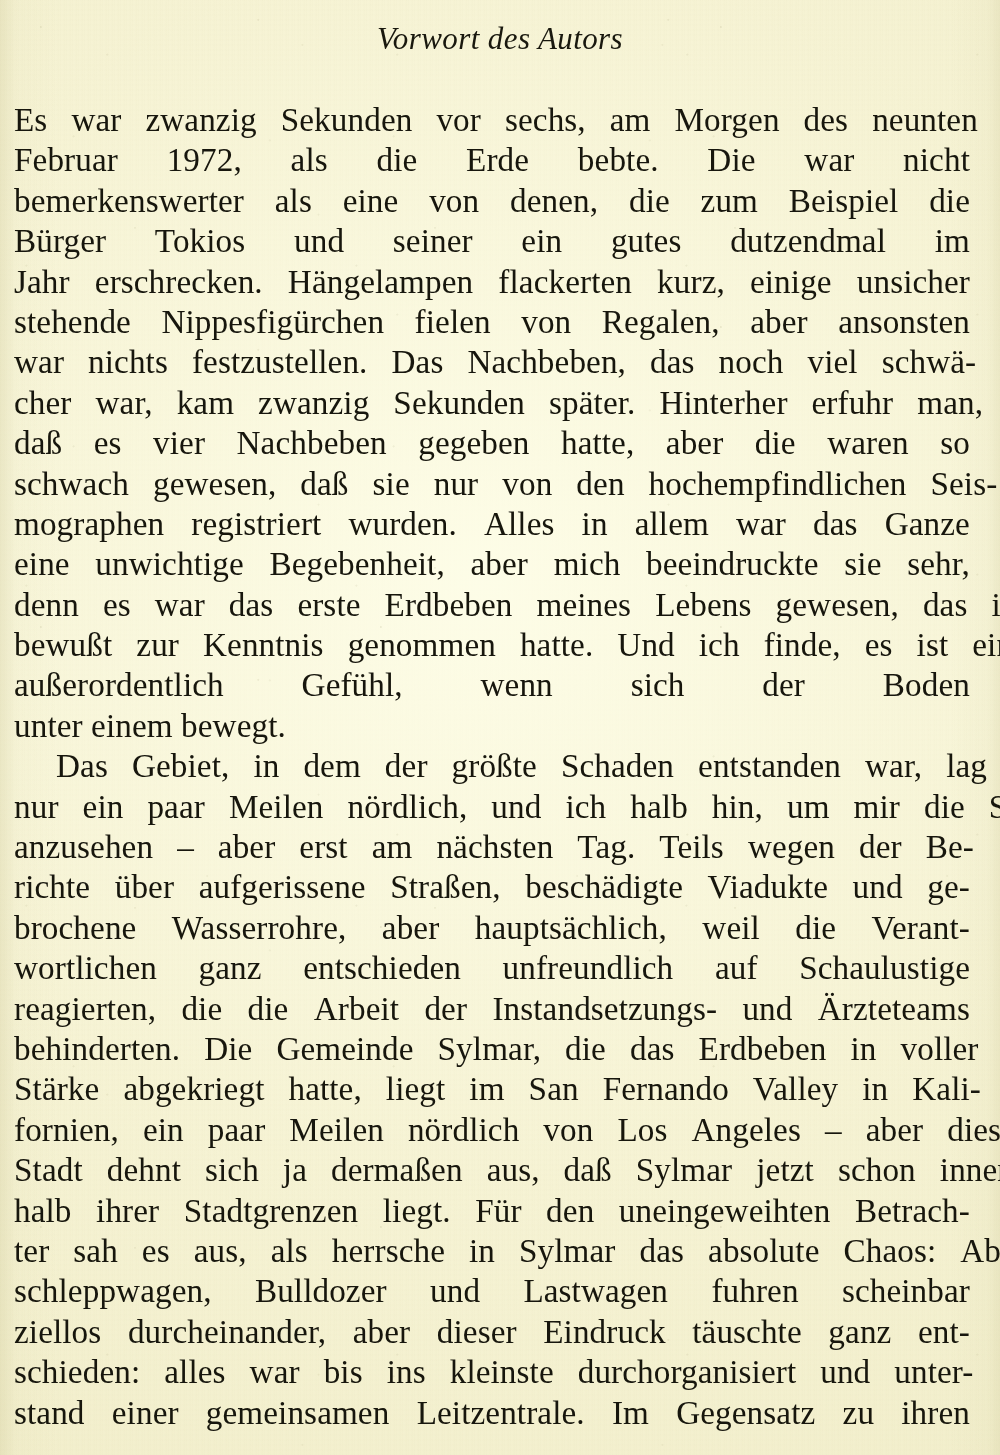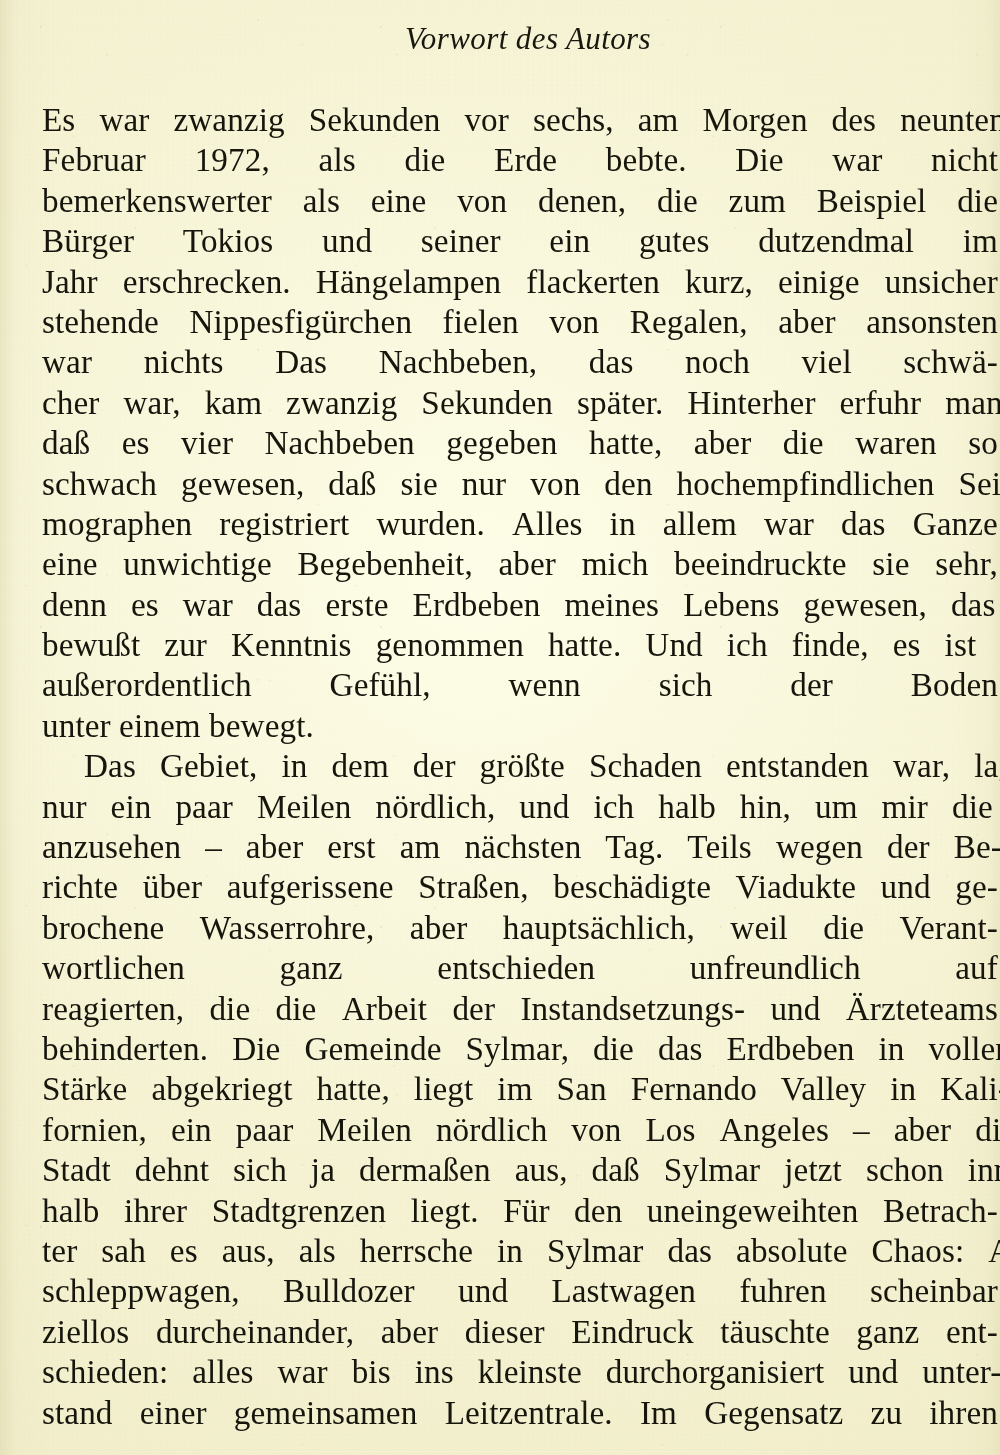--- a/index.html
+++ b/index.html
@@ -35,21 +35,20 @@
         rgba(205,200,152,0.00) 3px,
         rgba(214,209,163,0.09) 4px,
         rgba(205,200,152,0.00) 6px),
       
       repeating-linear-gradient(0deg,
         rgba(198,193,146,0.055) 0px,
         rgba(198,193,146,0.00) 1px,
         rgba(198,193,146,0.00) 4px,
         rgba(198,193,146,0.05) 5px);
     overflow: hidden;
-    padding-left: 28px;
   }
 
   
   #page::before {
     content: "";
     position: absolute;
     inset: 0;
     pointer-events: none;
     opacity: 0.5;
     background-image:
@@ -211,20 +210,21 @@
           <span>Nippesfigürchen</span>
           <span>fielen</span>
           <span>von</span>
           <span>Regalen,</span>
           <span>aber</span>
           <span>ansonsten</span>
         </div>
         <div class="line justify">
           <span>war</span>
           <span>nichts</span>
+          <span>festzustellen.</span>
           <span>Das</span>
           <span>Nachbeben,</span>
           <span>das</span>
           <span>noch</span>
           <span>viel</span>
           <span>schwä-</span>
         </div>
         <div class="line justify">
           <span>cher</span>
           <span>war,</span>
@@ -373,20 +373,21 @@
           <span>weil</span>
           <span>die</span>
           <span>Verant-</span>
         </div>
         <div class="line justify">
           <span>wortlichen</span>
           <span>ganz</span>
           <span>entschieden</span>
           <span>unfreundlich</span>
           <span>auf</span>
+          <span>Schaulustige</span>
         </div>
         <div class="line justify">
           <span>reagierten,</span>
           <span>die</span>
           <span>die</span>
           <span>Arbeit</span>
           <span>der</span>
           <span>Instandsetzungs-</span>
           <span>und</span>
           <span>Ärzteteams</span>

